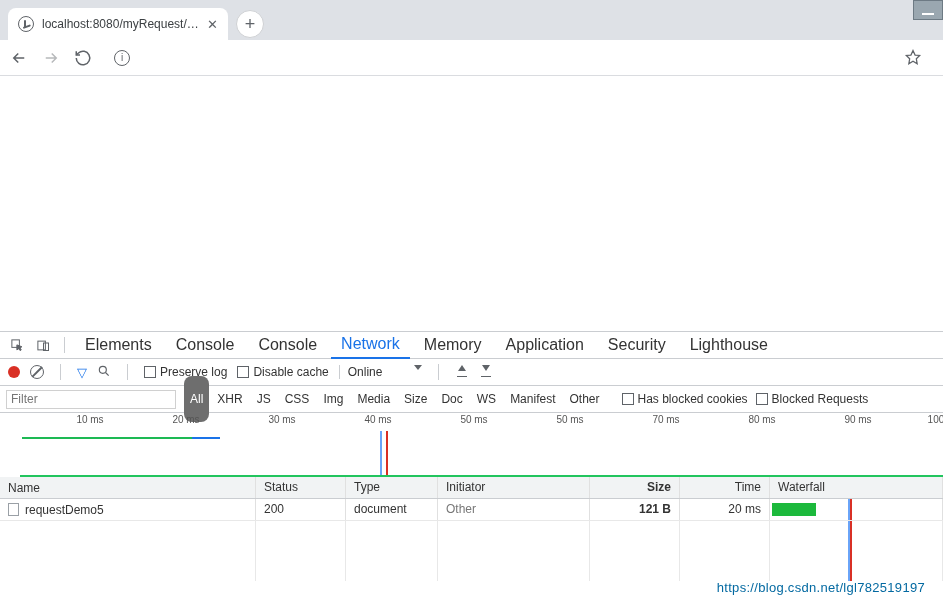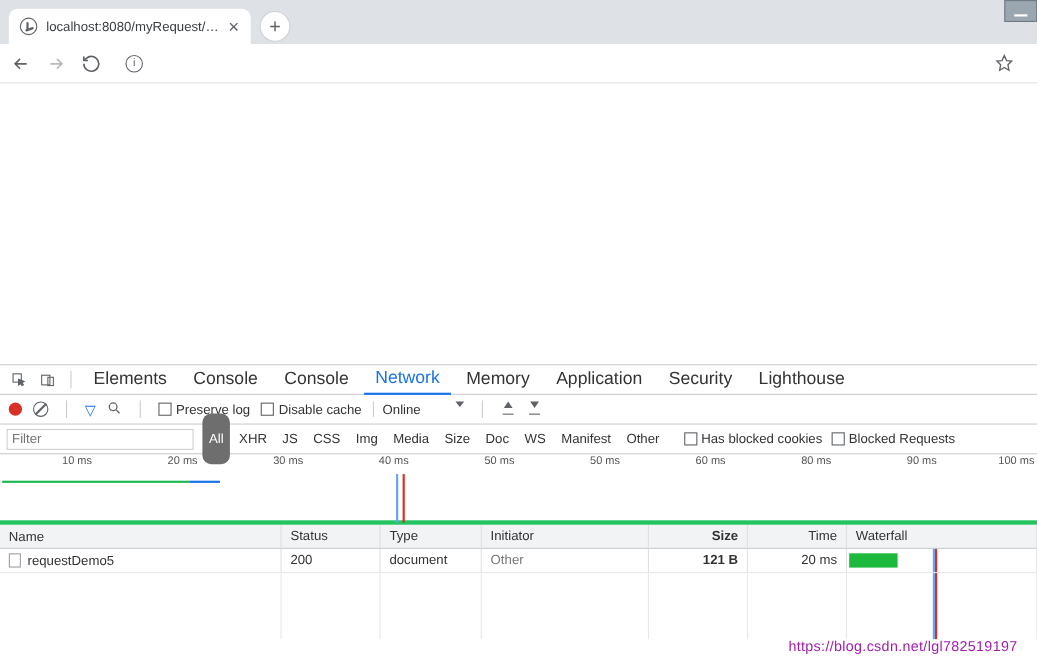--- a/index.html
+++ b/index.html
@@ -50,21 +50,21 @@
   .upload-ico::after { content:""; position:absolute; width:10px; height:1.5px; background:#5f6368; bottom:2px; left:2px;}
   .download-ico::before { content:""; position:absolute; width:0;height:0; border-left:4px solid transparent; border-right:4px solid transparent; border-top:6px solid #5f6368; left:3px; top:0;}
   .download-ico::after { content:""; position:absolute; width:10px; height:1.5px; background:#5f6368; bottom:2px; left:2px;}
 
   .dt-row3 { height: 27px; border-bottom: 1px solid #cacdd1; display:flex; align-items:center; padding: 0 6px; gap:8px; }
   .filter-input { width:170px; height:19px; border:1px solid #d0d0d0; font-size:12px; padding:0 4px; color:#999; background:#fff; }
   .type-pill { padding:16px 6px; border-radius:8px; font-size:12px; color:#333; cursor:pointer;}
   .type-pill.active { background:#6e6e6e; color:#fff; }
   .type-list { display:flex; align-items:center; gap:2px;}
 
-  .overview { height: 64px; border-bottom: 4px solid #22c55e; position:relative; }
+  .overview { height: 64px; border-bottom: 2px solid #22c55e; position:relative;margin-left:20px; }
   .ov-scale { height: 16px; position:relative; font-size:10px; color:#555; }
   .ov-tick { position:absolute; top:1px; white-space:nowrap; transform: translateX(-50%); }
   .ov-graph { position:absolute; top:16px; left:0; right:0; height:48px; }
   .ov-green { position:absolute; height:2px; background:#1db954; top:8px; }
   .ov-blue1 { position:absolute; height:2px; background:#1a73e8; top:8px; }
   .ov-vbar-blue { position:absolute; width:2px; background:#6aa4f8; top:2px; bottom:2px;}
   .ov-vbar-red  { position:absolute; width:2px; background:#d93025; top:2px; bottom:2px;}
 
   .table-head { display:flex; height:22px; border-bottom:1px solid #cacdd1; background:#f1f3f4; }
   .table-head .col, .table-row .col { padding: 3px 8px; border-right:1px solid #e0e0e0; font-size:12px; }
@@ -77,21 +77,21 @@
   .col-init { width:152px; color:#777;}
   .col-size { width:90px; text-align:right;font-weight:bold; }
   .col-time { width:90px; text-align:right; }
   .col-wf { flex:1; position:relative; }
   .wf-bar { position:absolute; height:13px; background:#1cb93c; top:4px; }
   .wf-line-blue { position:absolute; width:2px; background:#6aa4f8; top:0; bottom:0;}
   .wf-line-red  { position:absolute; width:2px; background:#d93025; top:0; bottom:0;}
   .table-filler { display:flex; height:60px; }
   .table-filler .col { border-right:1px solid #e8e8e8; }
 
-  .watermark { position:absolute; right:18px; bottom:12px; color:#a21caf; font-size:13px; letter-spacing:.3px;}
+  .watermark { position:absolute; right:18px; bottom:12px; color:#0369a1; font-size:13px; letter-spacing:.3px;}
   .win-ctrl { position:absolute; top:0; right:0; width:30px; height:20px; background:#9aa7b0; border:1px solid #6d7a84; display:flex; align-items:flex-end; justify-content:center;}
   .win-ctrl .minline { width:12px; height:2px; background:#fff; margin-bottom:4px;}
 </style>
 </head>
 <body>
 
 <div class="win-ctrl">
     <div class="minline"></div>
   </div>
 
@@ -215,21 +215,21 @@
   </div>
 
   <div class="overview">
     <div class="ov-scale">
       <span class="ov-tick" style="left:70px">10 ms</span>
       <span class="ov-tick" style="left:166px">20 ms</span>
       <span class="ov-tick" style="left:262px">30 ms</span>
       <span class="ov-tick" style="left:358px">40 ms</span>
       <span class="ov-tick" style="left:454px">50 ms</span>
       <span class="ov-tick" style="left:550px">50 ms</span>
-      <span class="ov-tick" style="left:646px">60 ms</span>
+      <span class="ov-tick" style="left:646px">70 ms</span>
       <span class="ov-tick" style="left:742px">80 ms</span>
       <span class="ov-tick" style="left:838px">90 ms</span>
       <span class="ov-tick" style="left:924px">100 ms</span>
     </div>
     <div class="ov-graph">
       <div class="ov-green" style="left:2px; width:170px;"></div>
       <div class="ov-blue1" style="left:172px; width:28px;"></div>
       <div class="ov-vbar-blue" style="left:360px;"></div>
       <div class="ov-vbar-red" style="left:366px;"></div>
     </div>

